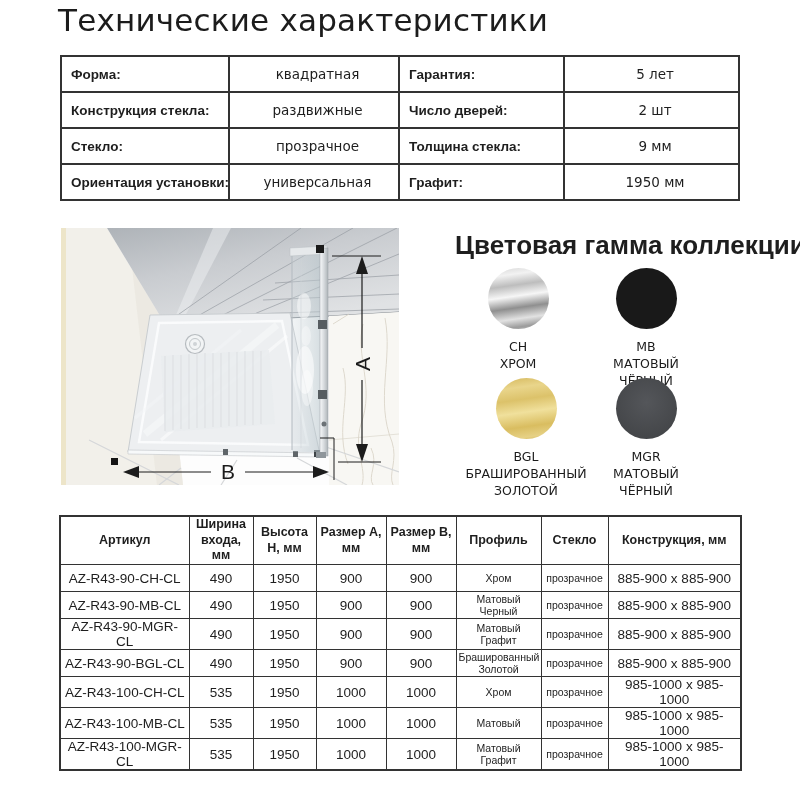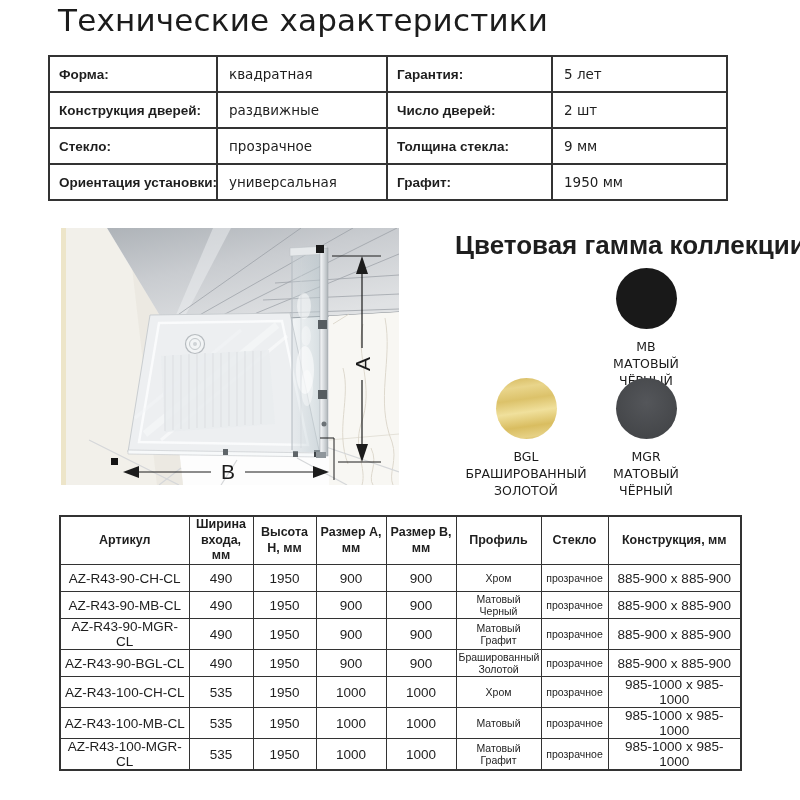--- a/index.html
+++ b/index.html
@@ -3,26 +3,26 @@
 <meta charset="utf-8">
 <style>
   html,body{margin:0;padding:0;background:#ffffff;}
   .page{position:relative;width:800px;height:800px;background:#ffffff;overflow:hidden;
         font-family:"Liberation Sans",sans-serif;color:#1e1e1e;}
 
   .title{position:absolute;left:58px;top:2px;font-family:"DejaVu Sans",sans-serif;
          font-size:31px;font-weight:500;letter-spacing:.2px;color:#1c1c1c;white-space:nowrap;}
 
   
-  table.spec{position:absolute;left:48px;top:55px;width:678px;border-collapse:collapse;
+  table.spec{position:absolute;left:60px;top:55px;width:678px;border-collapse:collapse;
              table-layout:fixed;border:2px solid #333;}
   .spec td{border:2px solid #333;height:34px;vertical-align:middle;padding:0 4px 0 9px;
            white-space:nowrap;overflow:hidden;}
   .spec td.lbl{font-weight:bold;font-size:13.5px;}
-  .spec td.val{font-family:"DejaVu Sans",sans-serif;font-size:13.5px;padding-left:11px;}
+  .spec td.val{font-family:"DejaVu Sans",sans-serif;font-size:13.5px;padding-left:11px;text-align:center;}
 
   
   .colors-heading{position:absolute;left:455px;top:230px;font-size:26px;font-weight:bold;
                   white-space:nowrap;}
   .swatch{position:absolute;width:132px;text-align:center;}
   .sw-circle{width:61px;height:61px;border-radius:50%;margin:0 auto 9px auto;}
   .sw-chrome{background:linear-gradient(172deg,#d6d6d6 0%,#f2f2f2 14%,#bdbdbd 30%,
              #f6f6f6 46%,#8f8f8f 63%,#e2e2e2 79%,#9c9c9c 91%,#c8c8c8 100%);}
   .sw-black{background:#191919;}
   .sw-gold{background:linear-gradient(172deg,#d5b85c 0%,#e9d58b 18%,#dcc26a 36%,
@@ -56,21 +56,21 @@
         <col style="width:175px">
       </colgroup>
     <tbody>
       <tr>
         <td class="lbl">Форма:</td>
         <td class="val">квадратная</td>
         <td class="lbl">Гарантия:</td>
         <td class="val">5 лет</td>
       </tr>
       <tr>
-        <td class="lbl">Конструкция дверей:</td>
+        <td class="lbl">Конструкция стекла:</td>
         <td class="val">раздвижные</td>
         <td class="lbl">Число дверей:</td>
         <td class="val">2 шт</td>
       </tr>
       <tr>
         <td class="lbl">Стекло:</td>
         <td class="val">прозрачное</td>
         <td class="lbl">Толщина стекла:</td>
         <td class="val">9 мм</td>
       </tr>
@@ -221,20 +221,25 @@
       <polygon points="62,244 78,238 78,250" stroke="none"></polygon>
       <polygon points="268,244 252,238 252,250" stroke="none"></polygon>
       <line x1="273" y1="210" x2="273" y2="252" stroke-width="1"></line>
       <line x1="259" y1="210" x2="273" y2="210" stroke-width="1"></line>
       <text x="167" y="251" text-anchor="middle" font-size="21" stroke="none" fill="#1b1b1b">B</text>
     </g>
   </svg>
 
   <div class="colors-heading">Цветовая гамма коллекции:</div>
 
+  <div class="swatch" style="left:452px;top:268px;">
+    <div class="sw-circle sw-chrome"></div>
+    <div class="sw-line">CH</div>
+    <div class="sw-line">ХРОМ</div>
+  </div>
 
   <div class="swatch" style="left:580px;top:268px;">
     <div class="sw-circle sw-black"></div>
     <div class="sw-line">MB</div>
     <div class="sw-line">МАТОВЫЙ</div>
     <div class="sw-line">ЧЁРНЫЙ</div>
   </div>
 
   <div class="swatch" style="left:460px;top:378px;">
     <div class="sw-circle sw-gold"></div>

